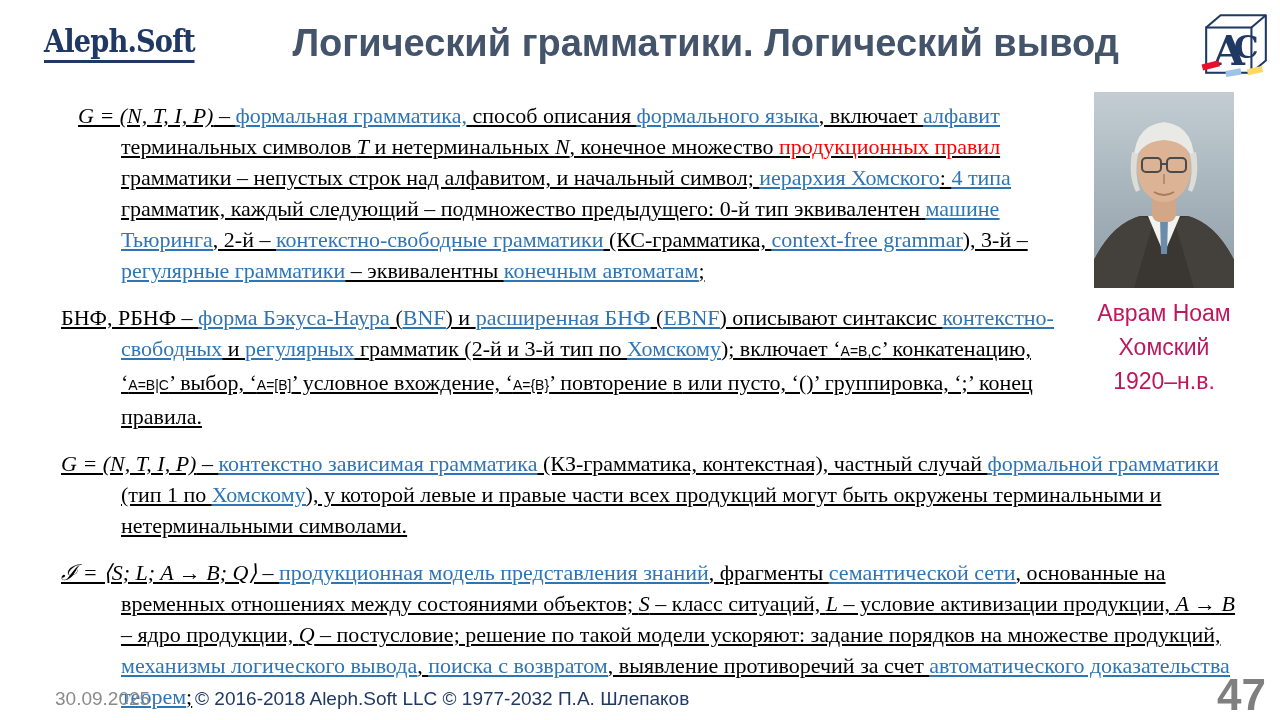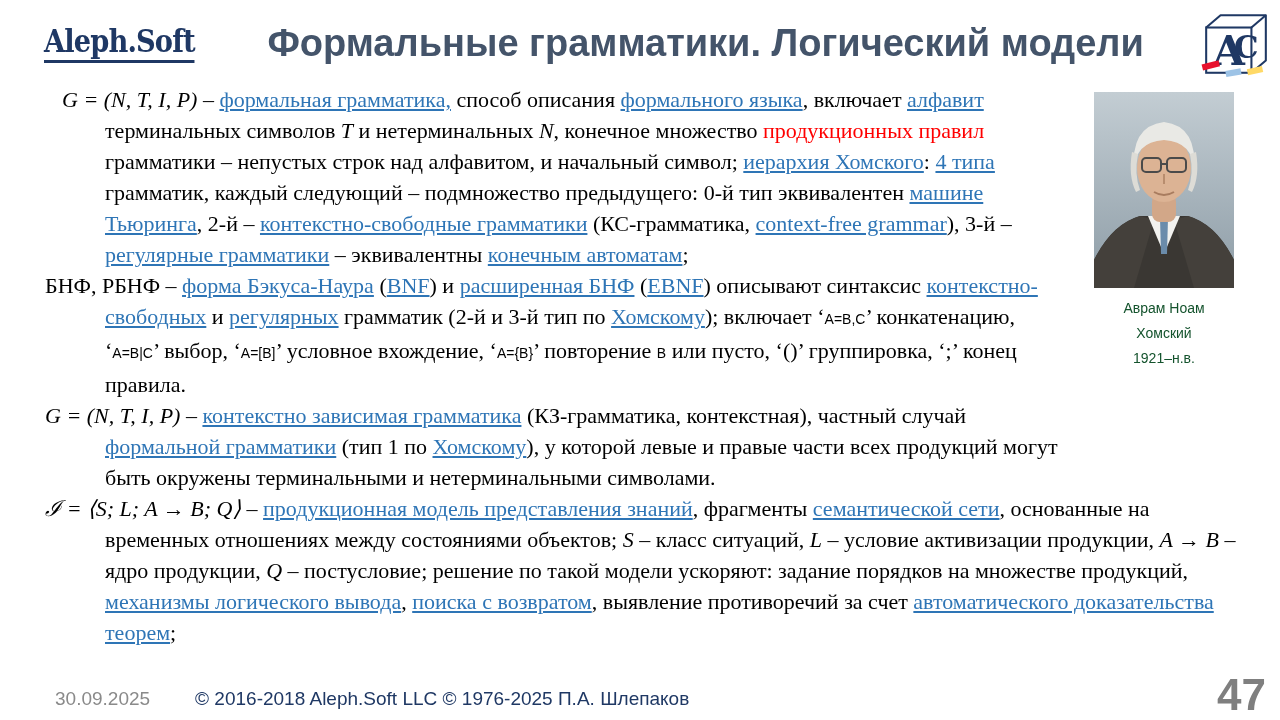--- a/index.html
+++ b/index.html
@@ -18,55 +18,55 @@
     transform:scaleX(.88); transform-origin:left center; white-space:nowrap;
   }
   .title {
     flex:1; text-align:center; font-family:"Liberation Sans", sans-serif;
     font-weight:bold; font-size:38px; color:#44546A; white-space:nowrap; margin-top:2px;
   }
   .corner-logo { width:72px; height:72px; margin:6px 8px 0 4px; flex:0 0 auto; }
 
   
   .content { position:absolute; top:84px; left:45px; right:25px; font-size:22px; line-height:31px; color:#000; }
-  .content p { margin:0; padding-left:60px; }
+  .content p { margin:16px; padding-left:60px;text-decoration:underline; }
   .content p.first-def { text-indent:-43px; }
   .content p.hang { text-indent:-60px; }
   .seg-plain { color:#000; }
   .seg-link { color:#2E75B6; text-decoration:underline; }
   .seg-red { color:#FF0000; }
   .seg-math { font-style:italic; }
   .seg-code { font-family:"Liberation Sans", sans-serif; font-size:14px; }
 
   
   .photo-box { float:right; width:182px; min-height:346px; margin:8px 0 0 14px; text-align:center; }
   .photo-frame { width:140px; height:196px; margin:0 auto; display:block; }
   .photo-caption {
-    font-family:"Liberation Sans", sans-serif; font-size:14px; line-height:25px;
-    color:#14532d; width:140px; margin:8px auto 0 auto;
+    font-family:"Liberation Sans", sans-serif; font-size:23px; line-height:34px;
+    color:#be185d; width:140px; margin:8px auto 0 auto;
   }
 
   
   .footer { position:absolute; left:55px; bottom:10px; display:flex; align-items:baseline; gap:45px;
             font-family:"Liberation Sans", sans-serif; font-size:19px; }
   .footer .date { color:#8a8a8a; }
   .footer .copyright { color:#1F3864; }
   .page-number {
     position:absolute; right:14px; bottom:0px;
     font-family:"Liberation Sans", sans-serif; font-weight:bold; font-size:44px; color:#7F7F7F;
   }
 </style>
 </head>
 <body>
 
 <div class="slide">
 
   <div class="header">
     <div class="brand">Aleph.Soft</div>
-    <div class="title">Формальные грамматики. Логический модели</div>
+    <div class="title">Логический грамматики. Логический вывод</div>
     <svg class="corner-logo" viewBox="0 0 70 70">
 
       <rect x="6" y="18" width="44" height="44" fill="none" stroke="#1F3864" stroke-width="2"></rect>
       <polyline points="6,18 20,6 64,6 64,50 50,62" fill="none" stroke="#1F3864" stroke-width="2" stroke-linejoin="round"></polyline>
       <line x1="50" y1="18" x2="64" y2="6" stroke="#1F3864" stroke-width="2"></line>
 
       <text x="12" y="54" font-family="DejaVu Serif, serif" font-weight="bold" font-size="40" fill="#1F3864">А</text>
       <text x="33" y="48" font-family="DejaVu Serif, serif" font-weight="bold" font-size="30" fill="#1F3864">С</text>
 
       <rect x="2" y="52" width="17" height="6" fill="#E8112D" transform="rotate(-14 10 55)"></rect>
@@ -103,28 +103,28 @@
         <path d="M102,60 Q106,84 98,100 L94,98 Q100,82 96,62 Z" fill="#dddcd6"></path>
 
         <rect x="48" y="66" width="19" height="14" rx="4" fill="none" stroke="#4a4a4a" stroke-width="2"></rect>
         <rect x="73" y="66" width="19" height="14" rx="4" fill="none" stroke="#4a4a4a" stroke-width="2"></rect>
         <line x1="67" y1="72" x2="73" y2="72" stroke="#4a4a4a" stroke-width="2"></line>
 
         <line x1="70" y1="82" x2="70" y2="92" stroke="#b88d6e" stroke-width="2"></line>
         <path d="M60,100 Q70,106 80,100" fill="none" stroke="#a87c5f" stroke-width="2"></path>
       </svg>
       <div class="photo-caption">Аврам Ноам Хомский</div>
-      <div class="photo-caption" style="margin-top:0;">1921–н.в.</div>
+      <div class="photo-caption" style="margin-top:0;">1920–н.в.</div>
     </div>
 
     <p class="first-def"><span class="seg-math">G = (N, T, I, P)</span><span class="seg-plain"> – </span><span class="seg-link">формальная грамматика,</span><span class="seg-plain"> способ описания </span><span class="seg-link">формального языка</span><span class="seg-plain">, включает </span><span class="seg-link">алфавит</span><span class="seg-plain"> терминальных символов </span><span class="seg-math">T</span><span class="seg-plain"> и нетерминальных </span><span class="seg-math">N</span><span class="seg-plain">, конечное множество </span><span class="seg-red">продукционных правил</span><span class="seg-plain"> грамматики – непустых строк над алфавитом, и начальный символ; </span><span class="seg-link">иерархия Хомского</span><span class="seg-plain">: </span><span class="seg-link">4 типа</span><span class="seg-plain">  грамматик, каждый следующий – подмножество предыдущего: 0-й тип эквивалентен </span><span class="seg-link">машине Тьюринга</span><span class="seg-plain">, 2-й – </span><span class="seg-link">контекстно-свободные грамматики</span><span class="seg-plain"> (КС-грамматика, </span><span class="seg-link">context-free grammar</span><span class="seg-plain">), 3-й – </span><span class="seg-link">регулярные грамматики</span><span class="seg-plain"> – эквивалентны </span><span class="seg-link">конечным автоматам</span><span class="seg-plain">;</span></p>
     <p class="hang"><span class="seg-plain">БНФ, РБНФ – </span><span class="seg-link">форма Бэкуса-Наура</span><span class="seg-plain"> (</span><span class="seg-link">BNF</span><span class="seg-plain">) и </span><span class="seg-link">расширенная БНФ</span><span class="seg-plain"> (</span><span class="seg-link">EBNF</span><span class="seg-plain">) описывают синтаксис </span><span class="seg-link">контекстно-свободных</span><span class="seg-plain"> и </span><span class="seg-link">регулярных</span><span class="seg-plain"> грамматик (2-й и 3-й тип по </span><span class="seg-link">Хомскому</span><span class="seg-plain">); включает ‘</span><span class="seg-code">A=B,C</span><span class="seg-plain">’ конкатенацию, ‘</span><span class="seg-code">A=B|C</span><span class="seg-plain">’ выбор, ‘</span><span class="seg-code">A=[B]</span><span class="seg-plain">’ условное вхождение, ‘</span><span class="seg-code">A={B}</span><span class="seg-plain">’ повторение </span><span class="seg-code">B</span><span class="seg-plain"> или пусто, ‘()’ группировка, ‘;’ конец правила.</span></p>
     <p class="hang"><span class="seg-math">G = (N, T, I, P)</span><span class="seg-plain"> – </span><span class="seg-link">контекстно зависимая грамматика</span><span class="seg-plain"> (КЗ-грамматика, контекстная), частный случай </span><span class="seg-link">формальной грамматики</span><span class="seg-plain"> (тип 1 по </span><span class="seg-link">Хомскому</span><span class="seg-plain">), у которой левые и правые части всех продукций могут быть окружены терминальными и нетерминальными символами.</span></p>
     <p class="hang"><span class="seg-math">ℐ = ⟨S; L; A → B; Q⟩</span><span class="seg-plain"> – </span><span class="seg-link">продукционная модель представления знаний</span><span class="seg-plain">, фрагменты </span><span class="seg-link">семантической сети</span><span class="seg-plain">, основанные на временных отношениях между состояниями объектов; </span><span class="seg-math">S</span><span class="seg-plain"> – класс ситуаций, </span><span class="seg-math">L</span><span class="seg-plain"> – условие активизации продукции, </span><span class="seg-math">A → B</span><span class="seg-plain"> – ядро продукции, </span><span class="seg-math">Q</span><span class="seg-plain"> – постусловие; решение по такой модели ускоряют: задание порядков на множестве продукций, </span><span class="seg-link">механизмы логического вывода</span><span class="seg-plain">, </span><span class="seg-link">поиска с возвратом</span><span class="seg-plain">, выявление противоречий за счет </span><span class="seg-link">автоматического доказательства теорем</span><span class="seg-plain">;</span></p>
   </div>
 
   <div class="footer">
     <span class="date">30.09.2025</span>
-    <span class="copyright">© 2016-2018 Aleph.Soft LLC © 1976-2025 П.А. Шлепаков</span>
+    <span class="copyright">© 2016-2018 Aleph.Soft LLC © 1977-2032 П.А. Шлепаков</span>
   </div>
   <div class="page-number">47</div>
 
 </div>
 
 </body></html>

